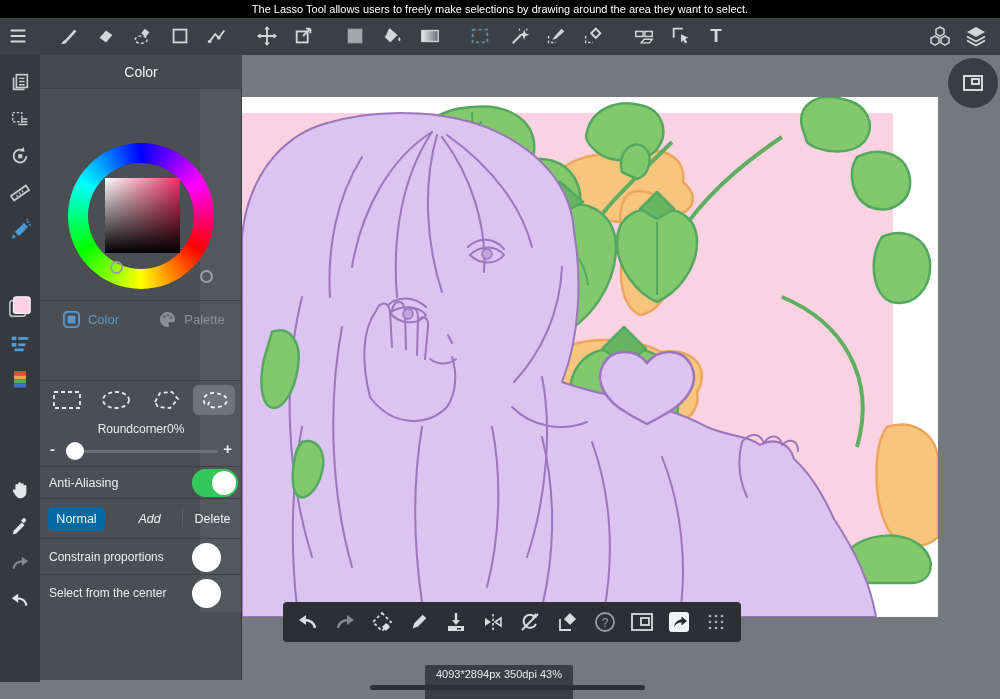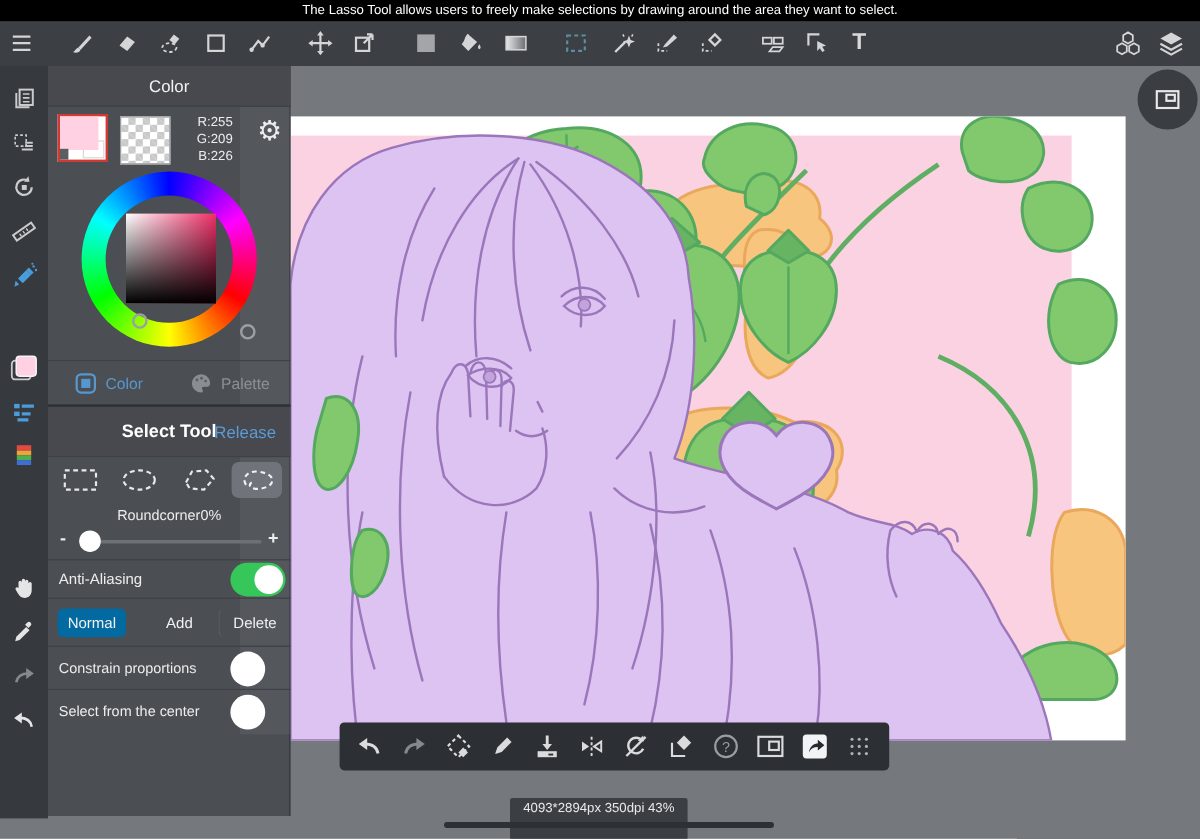--- a/index.html
+++ b/index.html
@@ -57,21 +57,21 @@
   .slider-plus{position:absolute;right:10px;top:0;font-size:15px;font-weight:bold;}
   .slider-track{position:absolute;left:26px;top:10px;width:152px;height:3px;background:#6d7075;border-radius:2px;}
   .slider-knob{position:absolute;left:26px;top:2px;width:18px;height:18px;background:#fff;border-radius:50%;}
   .aa-row{top:411px;height:32px;border-top:1px solid #3e4145;color:#eceded;font-size:12.5px;}
   .aa-label{position:absolute;left:9px;top:9px;}
   .toggle{position:absolute;left:152px;top:2px;width:46px;height:28px;border-radius:14px;background:#35C759;}
   .toggle-knob{position:absolute;right:2px;top:2px;width:24px;height:24px;border-radius:50%;background:#fff;}
   .modes-row{top:443px;height:40px;border-top:1px solid #3e4145;display:flex;align-items:center;color:#f0f1f2;font-size:12.5px;}
   .mode-btn{text-align:center;padding:5px 0;border-radius:5px;}
   .mode-normal{width:58px;margin-left:8px;background:#0369a1;}
-  .mode-add{width:62px;margin-left:14px;}
+  .mode-add{width:62px;margin-left:14px;font-style:italic;}
   .mode-delete{width:60px;margin-left:2px;border-left:1px solid #5c5f64;text-align:center;}
   .check-row{height:36px;border-top:1px solid #3e4145;color:#eceded;font-size:12px;}
   .cr1{top:483px;} .cr2{top:519px;}
   .check-label{position:absolute;left:9px;top:11px;}
   .circle-btn{position:absolute;left:152px;top:4px;width:29px;height:29px;border-radius:50%;background:#fff;}
   
   .canvas-svg{position:absolute;left:242px;top:97px;width:696px;height:520px;background:#fff;}
   .nav-float-btn{position:absolute;left:948px;top:58px;width:50px;height:50px;border-radius:50%;background:#3a3d41;display:flex;align-items:center;justify-content:center;}
   .bottom-toolbar{position:absolute;left:283px;top:602px;width:458px;height:40px;background:#2c2f33;border-radius:4px;
     display:flex;align-items:center;justify-content:space-between;padding:0 12px;box-sizing:border-box;}
@@ -382,34 +382,20 @@
     <path d="M30,235 C48,228 60,245 56,270 C52,298 38,315 28,310 C18,305 18,280 22,262 Z"></path>
     <path d="M60,345 C75,340 85,355 80,375 C75,395 62,405 55,398 C48,390 50,355 60,345 Z"></path>
   </g>
 </svg>
 
 <div class="tool-panel">
   <div class="panel-strip"></div>
 
   <div class="p-row p-title">Color</div>
 
-  <div class="p-row swatch-row">
-    <div class="fg-swatch">
-      <div class="fg-back"></div>
-        <div class="fg-main"></div>
-        <div class="fg-notch"></div>
-    </div>
-    <div class="checker"></div>
-    <div class="rgb-block">
-      <div>R:255</div>
-      <div>G:209</div>
-      <div>B:226</div>
-    </div>
-    <div class="gear">⚙</div>
-  </div>
 
   <div class="p-row wheel-area">
     <div class="hue-ring"></div>
     <div class="hue-hole"></div>
     <div class="sv-square"></div>
     <div class="sel-dot" style="left:70px;top:118px"></div>
     <div class="sel-dot" style="left:160px;top:127px"></div>
   </div>
 
   <div class="p-row tabs-row">
@@ -424,24 +410,20 @@
       <svg width="19" height="19" viewBox="0 0 20 20">
           <path d="M10,2 a8,8 0 1 0 0,16 c2,0 2,-1.6 1.2,-2.6 c-0.8,-1 -0.3,-2.4 1.3,-2.4 h2.5 c1.6,0 3,-1.3 3,-3 C18,5.5 14.4,2 10,2 Z" fill="#8a8d91"></path>
           <circle cx="6.5" cy="7" r="1.3" fill="#5c5f63"></circle>
           <circle cx="10.5" cy="5.5" r="1.3" fill="#5c5f63"></circle>
           <circle cx="14" cy="8" r="1.3" fill="#5c5f63"></circle>
         </svg>
       <span>Palette</span>
     </div>
   </div>
 
-  <div class="p-row sel-header">
-    <span class="h-title">Select Tool</span>
-    <span class="h-release">Release</span>
-  </div>
 
   <div class="p-row shapes-row">
     <span class="shape-btn">
       <svg width="34" height="24" viewBox="0 0 34 24">
           <rect x="4" y="4" width="26" height="16" fill="none" stroke="#e8e9ea" stroke-width="1.8" stroke-dasharray="4 3"></rect>
         </svg>
       </span>
     <span class="shape-btn">
       <svg width="34" height="24" viewBox="0 0 34 24">
           <ellipse cx="17" cy="12" rx="13" ry="8" fill="none" stroke="#e8e9ea" stroke-width="1.8" stroke-dasharray="4 3"></ellipse>

